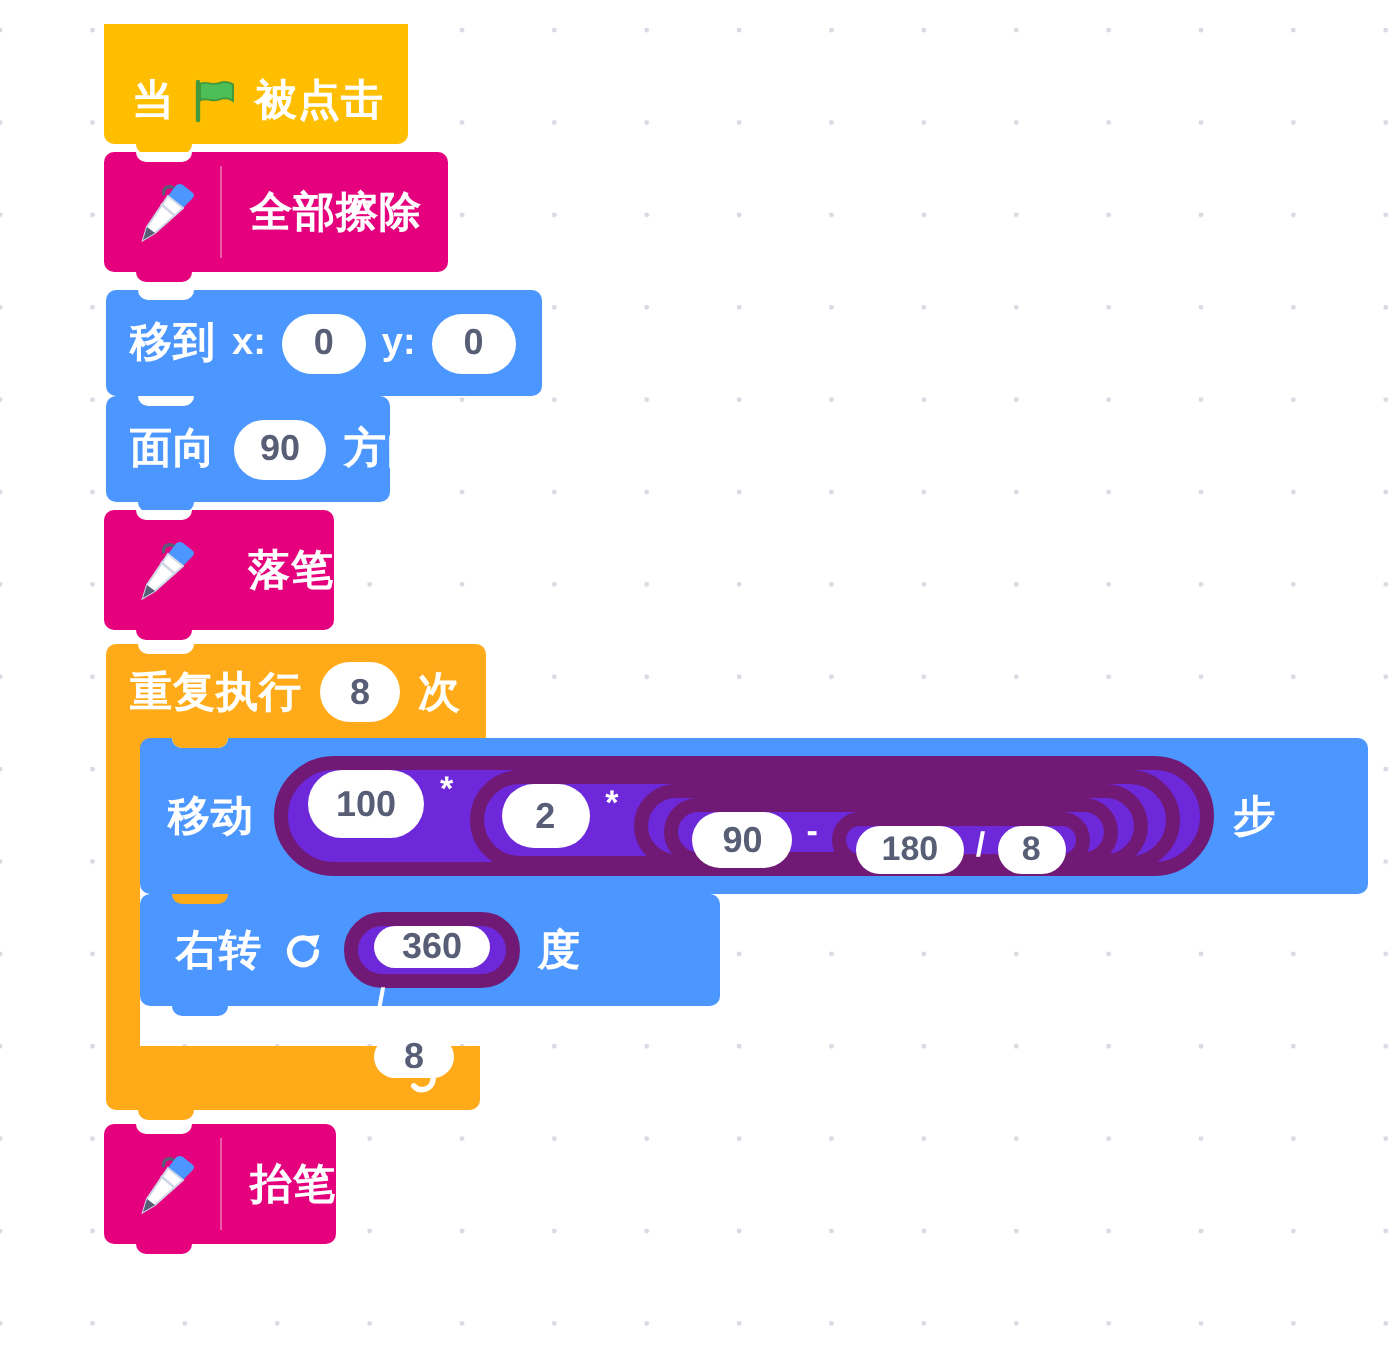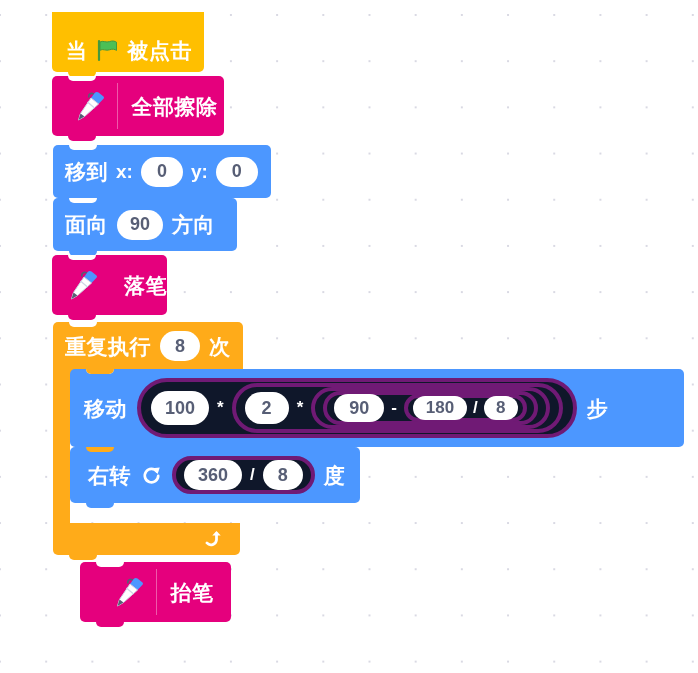--- a/index.html
+++ b/index.html
@@ -46,21 +46,21 @@
   
   .bump{
     position:absolute;left:16px;bottom:-5px;
     width:28px;height:5px;
     border-bottom-left-radius:6px;border-bottom-right-radius:6px;
   }
 
   
   .c-events{background:#ffbf00;}
   .c-events .bump{background:#ffbf00;}
-  .c-pen2{background:#e5007d;justify-content:center;}
+  .c-pen2{background:#e5007d;}
   .c-pen2 .bump{background:#e5007d;}
 
   .c-motion{background:#4c97ff;}
   .c-motion .bump{background:#4c97ff;}
 
   .c-control{background:#ffab19;}
   .c-control .bump{background:#ffab19;}
 
   
   .hat{
@@ -79,24 +79,24 @@
     color:#575e75;
     border-radius:999px;
     display:inline-flex;align-items:center;justify-content:center;
     font-size:18px;font-weight:bold;
     height:30px;min-width:30px;padding:0 11px;
     box-sizing:border-box;
   }
 
   
   .op{
-    background:#0f172a;
-    border:4px solid #701a75;
+    background:#6d28d9;
+    border:7px solid #701a75;
     border-radius:999px;
-    display:inline-flex;align-items:center;
+    display:inline-flex;align-items:flex-start;
     height:40px;padding:0 9px;
     box-sizing:border-box;
     color:#ffffff;font-weight:bold;font-size:18px;
     gap:7px;
   }
   .op .sym{font-size:17px;color:#ffffff;padding:0 1px;}
 
   
   .dd{
     background:#59c059;
@@ -170,21 +170,21 @@
     <div class="blk c-motion" style="left:53px;top:145px;width:218px;height:53px;padding:0 12px 0 12px;gap:8px;">
       <div class="notch-top" style="background:#ffffff;"></div>
       <div class="bump"></div>
       <span class="lbl cjk">移到</span>
       <span class="lbl" style="font-size:19px;">x:</span>
       <span class="oval" style="min-width:42px;">0</span>
       <span class="lbl" style="font-size:19px;">y:</span>
       <span class="oval" style="min-width:42px;">0</span>
     </div>
 
-    <div class="blk c-motion" style="left:53px;top:198px;width:184px;height:53px;padding:0 12px 0 12px;gap:9px;">
+    <div class="blk c-motion" style="left:53px;top:198px;width:142px;height:53px;padding:0 12px 0 12px;gap:9px;">
       <div class="notch-top" style="background:#ffffff;"></div>
       <div class="bump"></div>
       <span class="lbl cjk">面向</span>
       <span class="oval" style="min-width:46px;">90</span>
       <span class="lbl cjk">方向</span>
     </div>
 
     <div class="blk c-pen2" style="left:52px;top:255px;width:115px;height:60px;padding:0 0 0 14px;">
       <div class="notch-top" style="background:#ffffff;"></div>
       <div class="bump"></div>
@@ -258,29 +258,29 @@
       <div class="notch-top" style="background:#ffab19;left:16px;"></div>
       <div class="bump"></div>
       <span class="lbl cjk">右转</span>
       <span class="rot">
         <svg viewBox="0 0 24 24" width="23" height="23">
           <path d="M17.5 7.8 A7 7 0 1 0 19 12.4" stroke="#ffffff" stroke-width="2.8" fill="none" stroke-linecap="round"></path>
           <path d="M12.8 4.4 L20.6 3.6 L18.4 10.4 Z" fill="#ffffff"></path>
         </svg>
       </span>
 
-      <span class="op" style="height:38px;padding:0 8px;gap:7px;">
+      <span class="op" style="height:38px;padding:0 8px;gap:7px;flex-direction:column;">
         <span class="oval" style="min-width:58px;height:30px;">360</span>
         <span class="sym">/</span>
         <span class="oval" style="min-width:40px;height:30px;">8</span>
       </span>
       <span class="lbl cjk">度</span>
     </div>
 
-    <div class="blk c-pen2" style="left:52px;top:562px;width:151px;height:60px;padding:0 0 0 14px;margin-left:28px;">
+    <div class="blk c-pen2" style="left:52px;top:562px;width:116px;height:60px;padding:0 0 0 14px;">
       <div class="notch-top" style="background:#ffffff;"></div>
       <div class="bump"></div>
       <span class="pen-ico">
         <svg viewBox="0 0 36 34" width="36" height="34">
           <path d="M22 6 C19 3 15.5 4.5 15.8 8" stroke="#575e75" stroke-width="1.6" fill="none" stroke-linecap="round"></path>
           <path d="M30.5 7.5 L25.5 3.5 C24.2 2.6 22.6 2.9 21.7 4.1 L18 9 L25.5 15 L29.8 10.6 C31 9.6 31.4 8.3 30.5 7.5 Z" fill="#4c97ff"></path>
           <path d="M18 9 L25.5 15 L11.5 27.5 L5.5 31 L7.5 24.5 Z" fill="#ffffff" stroke="#cfd6e6" stroke-width="1"></path>
           <path d="M7.5 24.5 L5.5 31 L11.5 27.5 Z" fill="#575e75"></path>
           <path d="M14.5 13 L21.5 19" stroke="#cfd6e6" stroke-width="1.3"></path>
         </svg>

